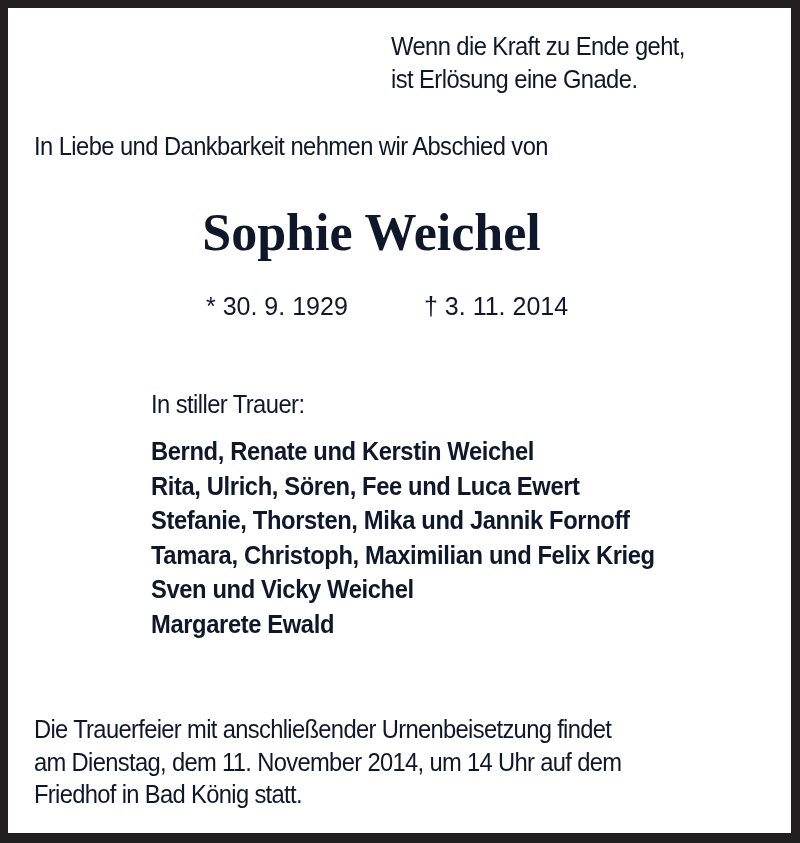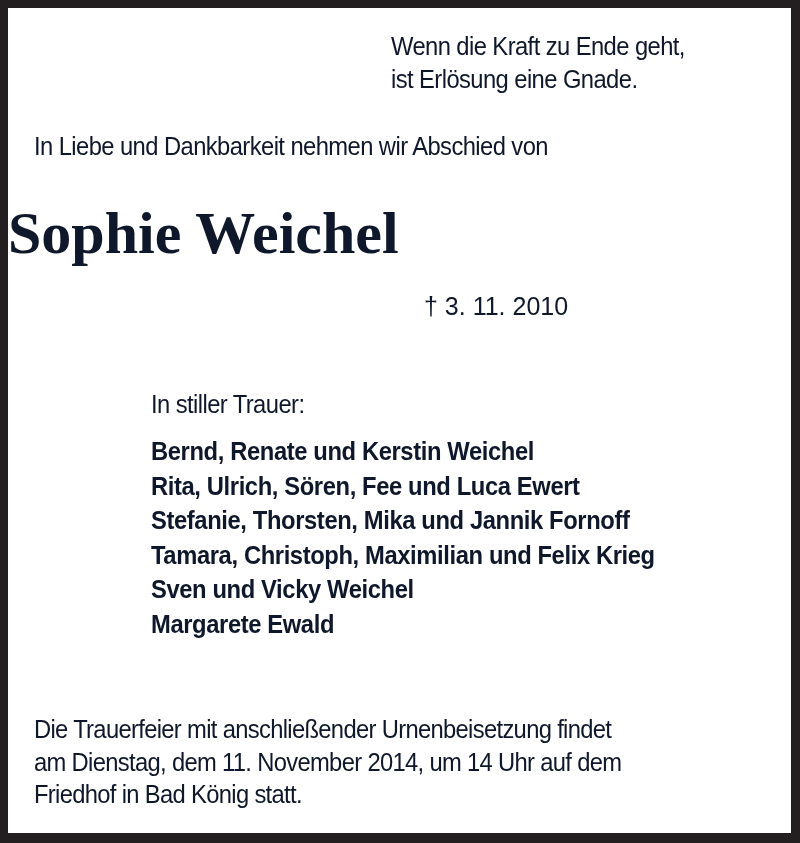--- a/index.html
+++ b/index.html
@@ -6,23 +6,23 @@
   body { width:800px; height:843px; background:#231f20; overflow:hidden; }
   .frame {
     position:absolute; left:8px; top:8px; width:783px; height:825px;
     background:#ffffff; color:#0f172a;
     font-family:"Liberation Sans", sans-serif;
   }
   .abs { position:absolute; white-space:nowrap; }
   .motto { left:383px; top:22px; font-size:25px; line-height:33px; letter-spacing:-0.6px; transform:scaleX(0.95); transform-origin:left top; }
   .intro { left:26px; top:122px; font-size:25px; line-height:33px; letter-spacing:-0.6px; transform:scaleX(0.95); transform-origin:left top; }
   .name {
-    left:0; width:727px; top:180px;
+    left:0; width:727px; text-align:center; top:180px;
     font-family:"Liberation Serif", "DejaVu Serif", serif; font-weight:bold;
-    font-size:60px; line-height:90px; letter-spacing:0px;
+    font-size:52px; line-height:90px; letter-spacing:0px;
   }
   .dates { top:282px; font-size:25px; line-height:32px; }
   .birth { left:198px; }
   .death { left:416px; }
   .mourn-label { left:143px; top:380px; font-size:25px; line-height:32px; letter-spacing:-0.6px; transform:scaleX(0.95); transform-origin:left top; }
   .mourners { left:143px; top:426px; font-size:25px; line-height:34.5px; font-weight:bold; letter-spacing:-0.4px; transform:scaleX(0.95); transform-origin:left top; }
   .mourners div { height:34.5px; }
   .service { left:26px; top:705px; font-size:25px; line-height:32.5px; letter-spacing:-0.7px; transform:scaleX(0.95); transform-origin:left top; }
   .service div { height:32.5px; }
 </style>
@@ -33,21 +33,22 @@
 
   <div class="abs motto">
     <div>Wenn die Kraft zu Ende geht,</div>
     <div>ist Erlösung eine Gnade.</div>
   </div>
 
   <div class="abs intro">In Liebe und Dankbarkeit nehmen wir Abschied von</div>
 
   <div class="abs name">Sophie Weichel</div>
 
-  <div class="abs dates death">† 3. 11. 2010</div>
+  <div class="abs dates birth">* 30. 9. 1929</div>
+  <div class="abs dates death">† 3. 11. 2014</div>
 
   <div class="abs mourn-label">In stiller Trauer:</div>
 
   <div class="abs mourners">
     <div>Bernd, Renate und Kerstin Weichel</div>
     <div>Rita, Ulrich, Sören, Fee und Luca Ewert</div>
     <div>Stefanie, Thorsten, Mika und Jannik Fornoff</div>
     <div>Tamara, Christoph, Maximilian und Felix Krieg</div>
     <div>Sven und Vicky Weichel</div>
     <div>Margarete Ewald</div>

